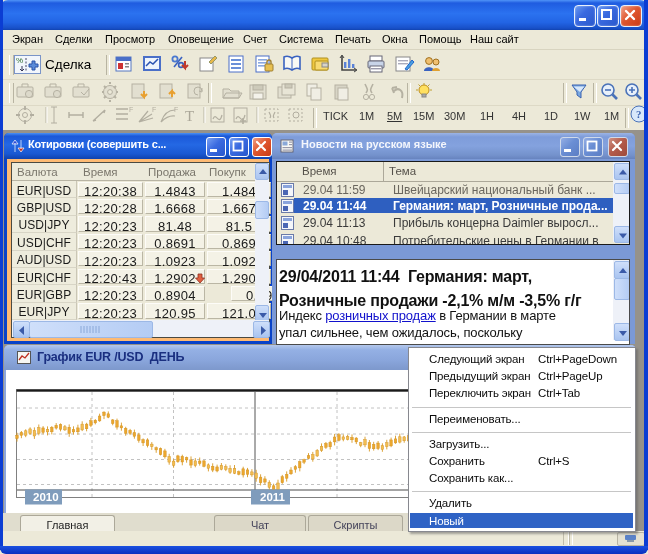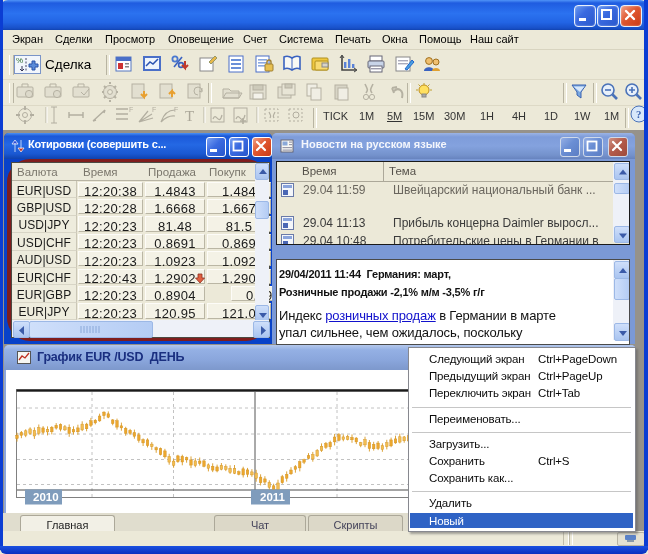--- a/index.html
+++ b/index.html
@@ -36,21 +36,21 @@
 .tfb{position:absolute;top:4px;font-size:11px;color:#333;letter-spacing:0px;}
 
 #workspace{left:3px;top:130px;width:641px;height:401px;background:#96928a;}
 
 .win{position:absolute;border-radius:5px 5px 0 0;}
 .wtitle{position:absolute;left:0;top:0;right:0;height:26px;border-radius:5px 5px 0 0;color:#fff;font-weight:bold;font-size:11px;}
 .wbtn2{position:absolute;top:4px;width:18px;height:18px;border-radius:3px;border:1px solid #fff;}
 
 #qwin{left:4px;top:133px;width:268px;height:211px;background:#0842c8;}
 #qwin .wtitle{background:linear-gradient(180deg,#4a90f4 0%,#1b58d8 12%,#2468e4 45%,#1a58d2 80%,#0f42ae 100%);}
-#qbody{position:absolute;left:3px;top:26px;right:3px;bottom:3px;background:#7f1d1d;border-radius:23px;}
+#qbody{position:absolute;left:3px;top:26px;right:3px;bottom:3px;background:#fdba74;}
 #qtable{position:absolute;left:4px;top:3px;width:257px;height:174.2px;border:1px solid #4a4a42;background:#ece9d8;font-size:13px;}
 .qhead{position:absolute;top:0;height:17px;background:#eceadb;color:#7a766c;font-size:11.5px;border-bottom:1px solid #b8b4a4;border-right:1px solid #c8c4b4;}
 .qcur{position:absolute;top:0;bottom:0;background:#eeecdd;border-right:1px solid #cac6b6;border-bottom:1px solid #d8d5c6;color:#1a1a1a;text-align:center;padding-top:2.5px;font-size:12px;letter-spacing:0.1px;}
 .qrow{position:absolute;left:0;width:243px;height:17.4px;}
 .qc{position:absolute;top:0.5px;bottom:1.5px;background:#f4f2e6;border:1px solid;border-color:#fdfcf8 #bab6a4 #bab6a4 #fdfcf8;color:#1a1a1a;text-align:center;padding-top:1.5px;font-size:13px;letter-spacing:0.3px;}
 
 .sb{position:absolute;background:#eef1f8;}
 .sbtn{position:absolute;width:16px;height:16px;border-radius:2px;border:1px solid #9cb8e6;
  background:linear-gradient(180deg,#cfdffa,#a9c4f0);}
 .sbtn svg{position:absolute;left:1px;top:1px;}
@@ -514,20 +514,26 @@
    <div style="position:absolute;left:0;top:0;right:16px;height:19px;background:#ece9d8;border-bottom:1px solid #aca899;">
      <span style="position:absolute;left:25px;top:3px;color:#55514a;font-size:11.5px;">Время</span>
      <span style="position:absolute;left:112px;top:3px;color:#55514a;font-size:11.5px;">Тема</span>
      <div style="position:absolute;left:106px;top:0;width:1px;height:19px;background:#aca899;"></div>
    </div>
    <div class="nrow" style="top:19px;">
           <span class="nico"></span>
           <span class="ntime" style="color:#6a665e;">29.04 11:59</span>
           <span class="ntopic" style="color:#6a665e;">Швейцарский национальный банк ...</span>
         </div>
+   <div class="nrow" style="top:35.6px;">
+          <span class="nico"></span>
+          <div class="nsel"></div>
+          <span class="ntime">29.04 11:44</span>
+          <span class="ntopic">Германия: март, Розничные  прода...</span>
+        </div>
    <div class="nrow" style="top:52.2px;">
           <span class="nico"></span>
           <span class="ntime" style="color:#3a3a3a;">29.04 11:13</span>
           <span class="ntopic" style="color:#3a3a3a;">Прибыль концерна Daimler выросл...</span>
         </div>
    <div class="nrow" style="top:70.4px;">
           <span class="nico"></span>
           <span class="ntime" style="color:#3a3a3a;">29.04 10:48</span>
           <span class="ntopic" style="color:#3a3a3a;">Потребительские цены в Германии в</span>
         </div>
@@ -539,21 +545,21 @@
           </div>
      <div class="sthumb" style="left:0.5px;top:21px;width:14px;height:9px;"></div>
      <div class="sbtn" style="left:0.5px;top:64px;width:14px;height:15px;">
             <svg width="14" height="15">
               <path d="M7 10.5 L11 5.5 H3 Z" fill="#3a5aa8"></path>
             </svg>
           </div>
    </div>
  </div>
  <div id="ntext">
-   <div style="position:absolute;left:2px;top:5px;right:10px;font-size:11px;letter-spacing:-0.2px;font-weight:bold;color:#111;line-height:18px;white-space:nowrap;">29/04/2011 11:44&nbsp; Германия: март,<br>Розничные продажи -2,1% м/м -3,5% г/г</div>
+   <div style="position:absolute;left:2px;top:5px;right:10px;font-size:16px;letter-spacing:-0.2px;font-weight:bold;color:#111;line-height:24px;white-space:nowrap;">29/04/2011 11:44&nbsp; Германия: март,<br>Розничные продажи -2,1% м/м -3,5% г/г</div>
    <div style="position:absolute;left:2px;top:48px;right:18px;font-size:13px;letter-spacing:-0.15px;color:#111;line-height:16.5px;white-space:nowrap;">Индекс <span style="color:#1111cc;text-decoration:underline;">розничных продаж</span> в Германии в марте<br>упал сильнее, чем ожидалось, поскольку</div>
    <div class="sb" style="right:0;top:0;width:16px;height:80px;background:#eef1f8;">
      <div class="sbtn" style="left:0.5px;top:0.5px;width:14px;height:16px;">
             <svg width="14" height="16">
               <path d="M7 5 L11 10 H3 Z" fill="#3a5aa8"></path>
             </svg>
           </div>
      <div class="sthumb" style="left:0.5px;top:18px;width:14px;height:20px;"></div>
      <div class="sbtn" style="left:0.5px;top:63px;width:14px;height:16px;">
             <svg width="14" height="16">

